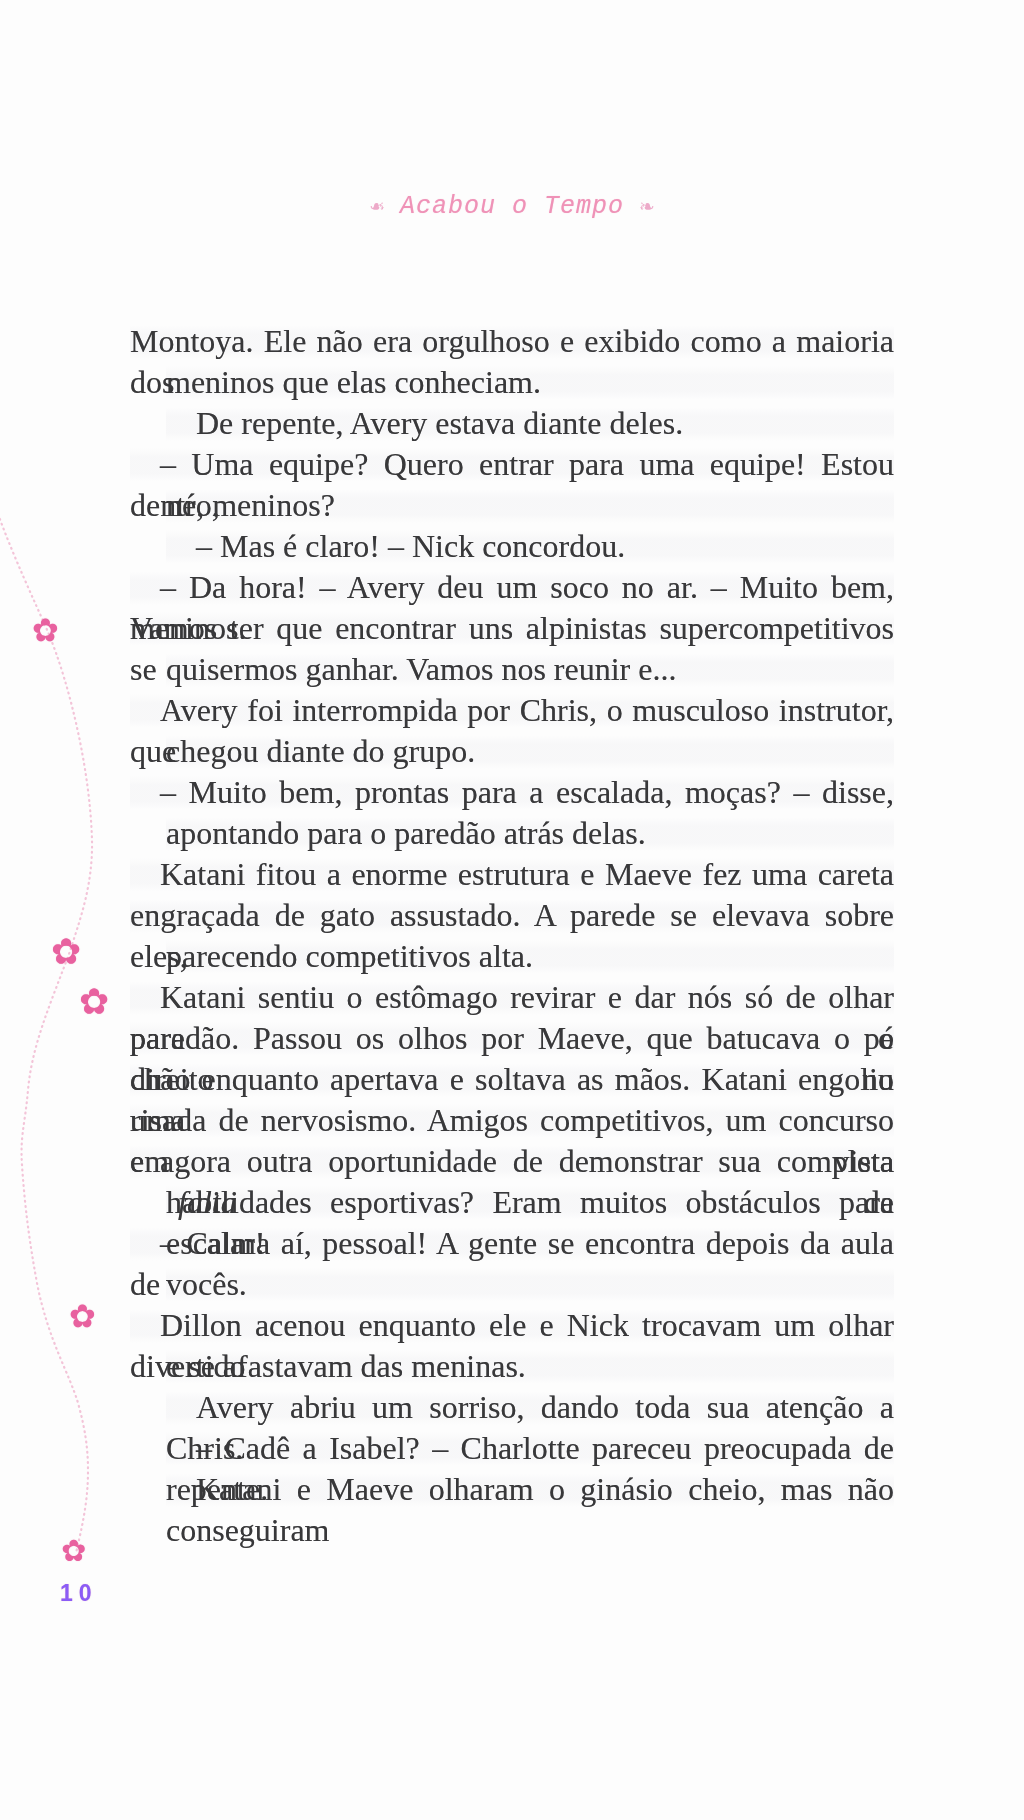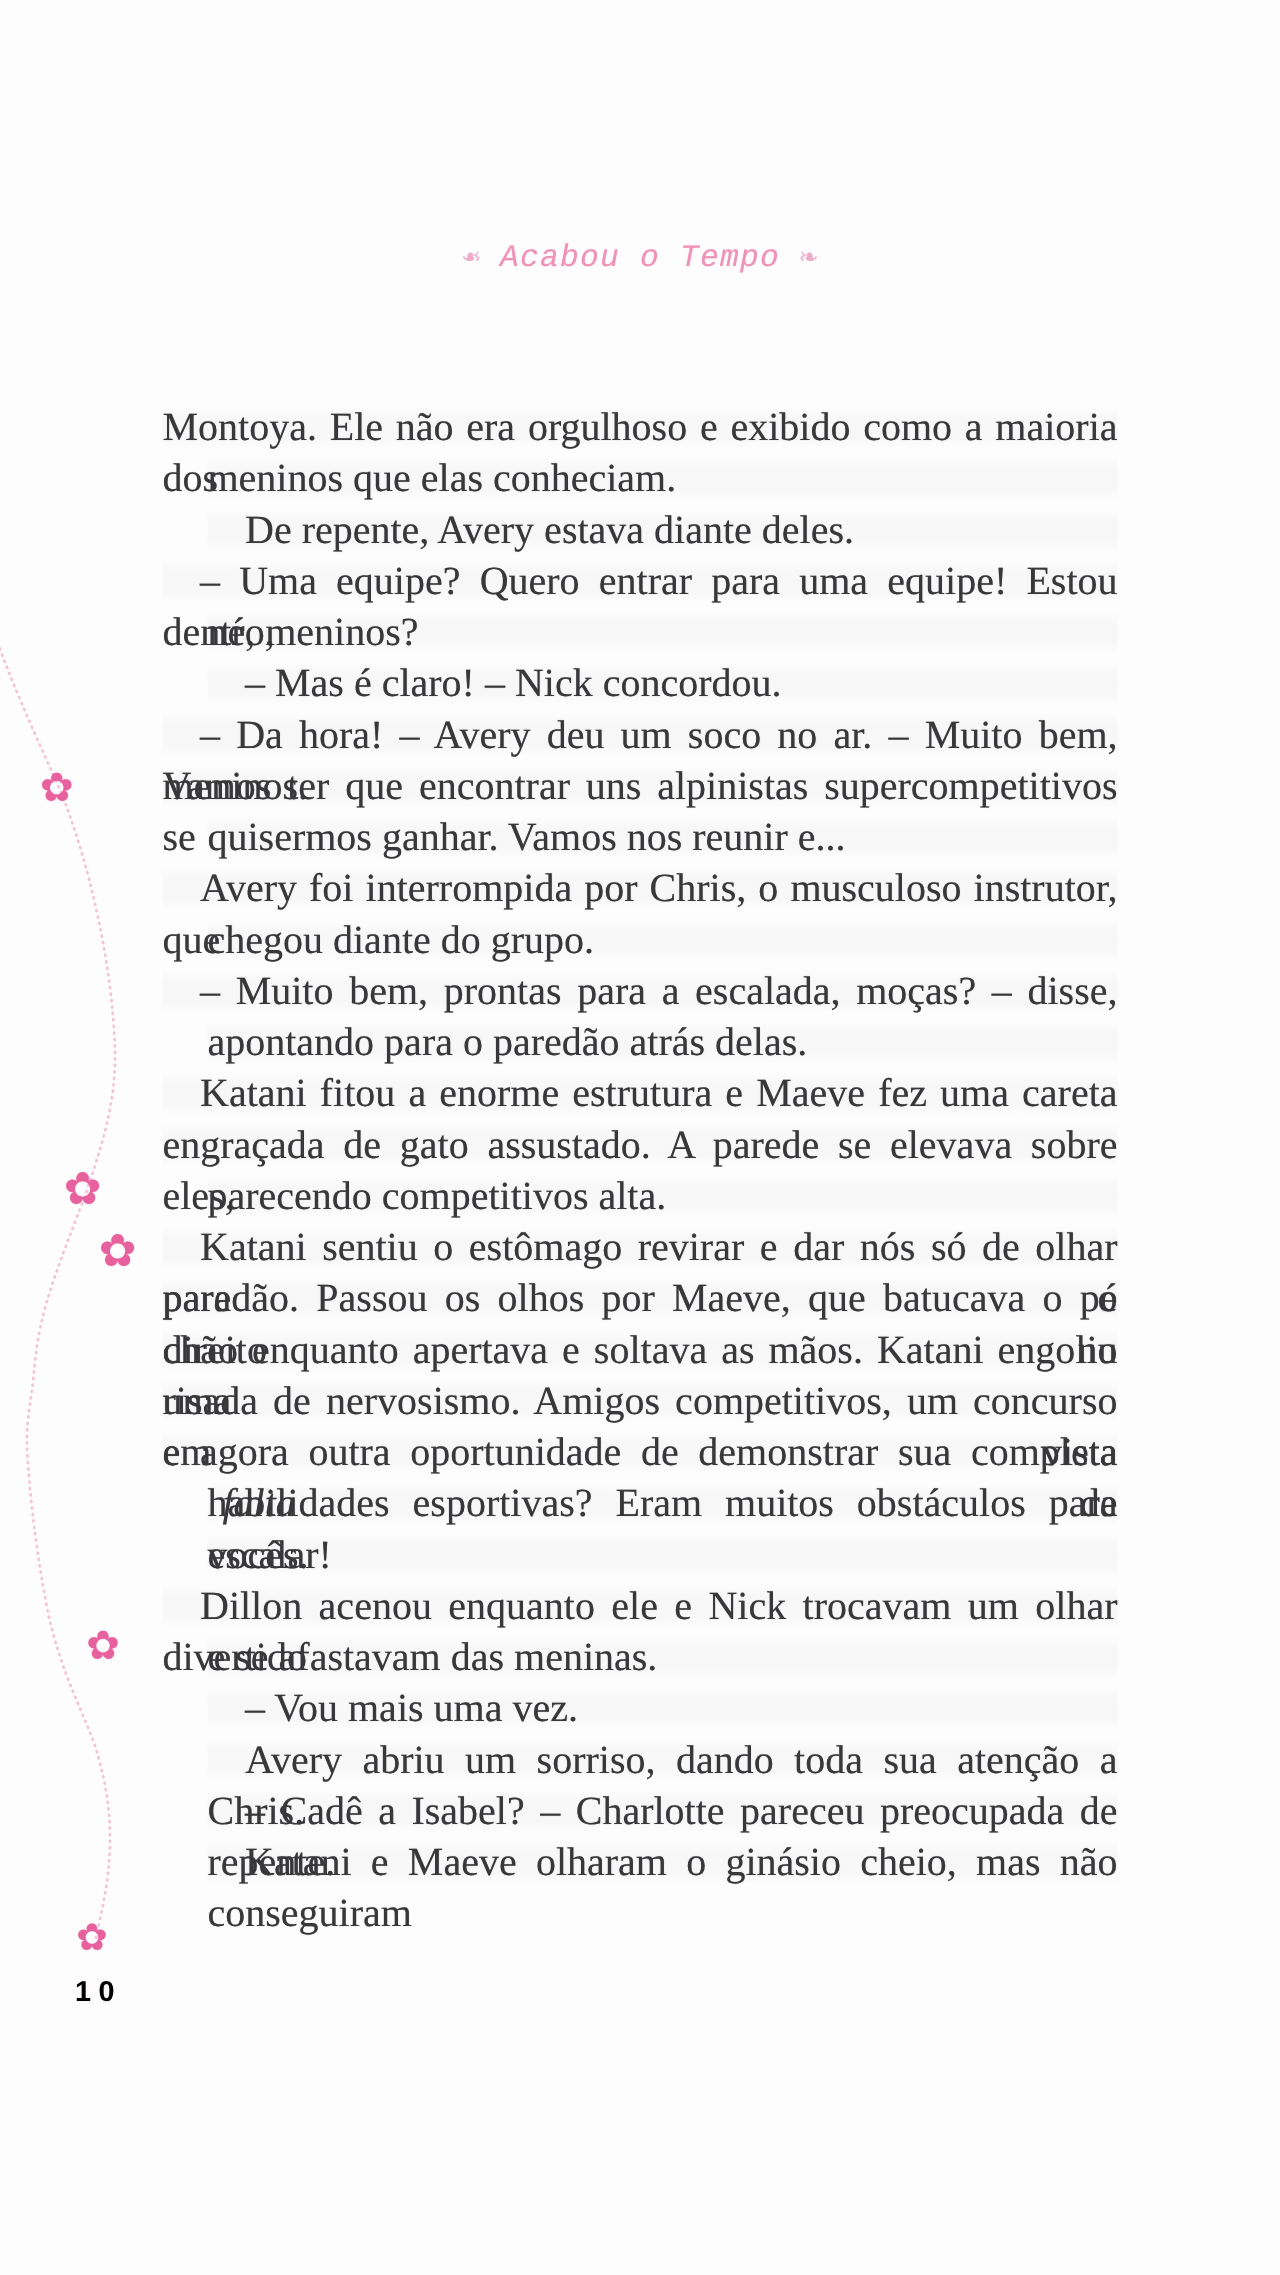--- a/index.html
+++ b/index.html
@@ -60,21 +60,21 @@
     line-height:1;
     color:#e8619f;
     text-shadow:0 0 1px rgba(232,97,159,.5);
   }
   
   .page-number{
     position:absolute;left:60px;top:1580px;
     font-family:"Liberation Sans", sans-serif;
     font-size:23px;font-weight:bold;
     letter-spacing:6px;
-    color:#000000;
+    color:#8b5cf6;
     text-shadow:0 0 1px rgba(226,123,166,.5);
   }
 </style>
 </head>
 <body>
 
 <div class="page">
 
   <div class="header">
     <span class="ornament flip">❧</span>
@@ -119,24 +119,24 @@
       <div class="line last">apontando para o paredão atrás delas.</div>
       <div class="line ind">Katani fitou a enorme estrutura e Maeve fez uma careta</div>
       <div class="line">engraçada de gato assustado. A parede se elevava sobre eles,</div>
       <div class="line last">parecendo competitivos alta.</div>
       <div class="line ind">Katani sentiu o estômago revirar e dar nós só de olhar para o</div>
       <div class="line">paredão. Passou os olhos por Maeve, que batucava o pé direito no</div>
       <div class="line">chão enquanto apertava e soltava as mãos. Katani engoliu uma</div>
       <div class="line">risada de nervosismo. Amigos competitivos, um concurso em vista</div>
       <div class="line">e agora outra oportunidade de demonstrar sua completa <i>falta</i> de</div>
       <div class="line last">habilidades esportivas? Eram muitos obstáculos para escalar!</div>
+      <div class="line ind">– Calma aí, pessoal! A gente se encontra depois da aula de</div>
       <div class="line last">vocês.</div>
       <div class="line ind">Dillon acenou enquanto ele e Nick trocavam um olhar divertido</div>
       <div class="line last">e se afastavam das meninas.</div>
-      <div class="line ind last">– Vou mais uma vez.</div>
       <div class="line ind last">Avery abriu um sorriso, dando toda sua atenção a Chris.</div>
       <div class="line ind last">– Cadê a Isabel? – Charlotte pareceu preocupada de repente.</div>
       <div class="line ind last">Katani e Maeve olharam o ginásio cheio, mas não conseguiram</div>
     </div>
 
   <div class="page-number">10</div>
 
 </div>
 
 </body></html>

